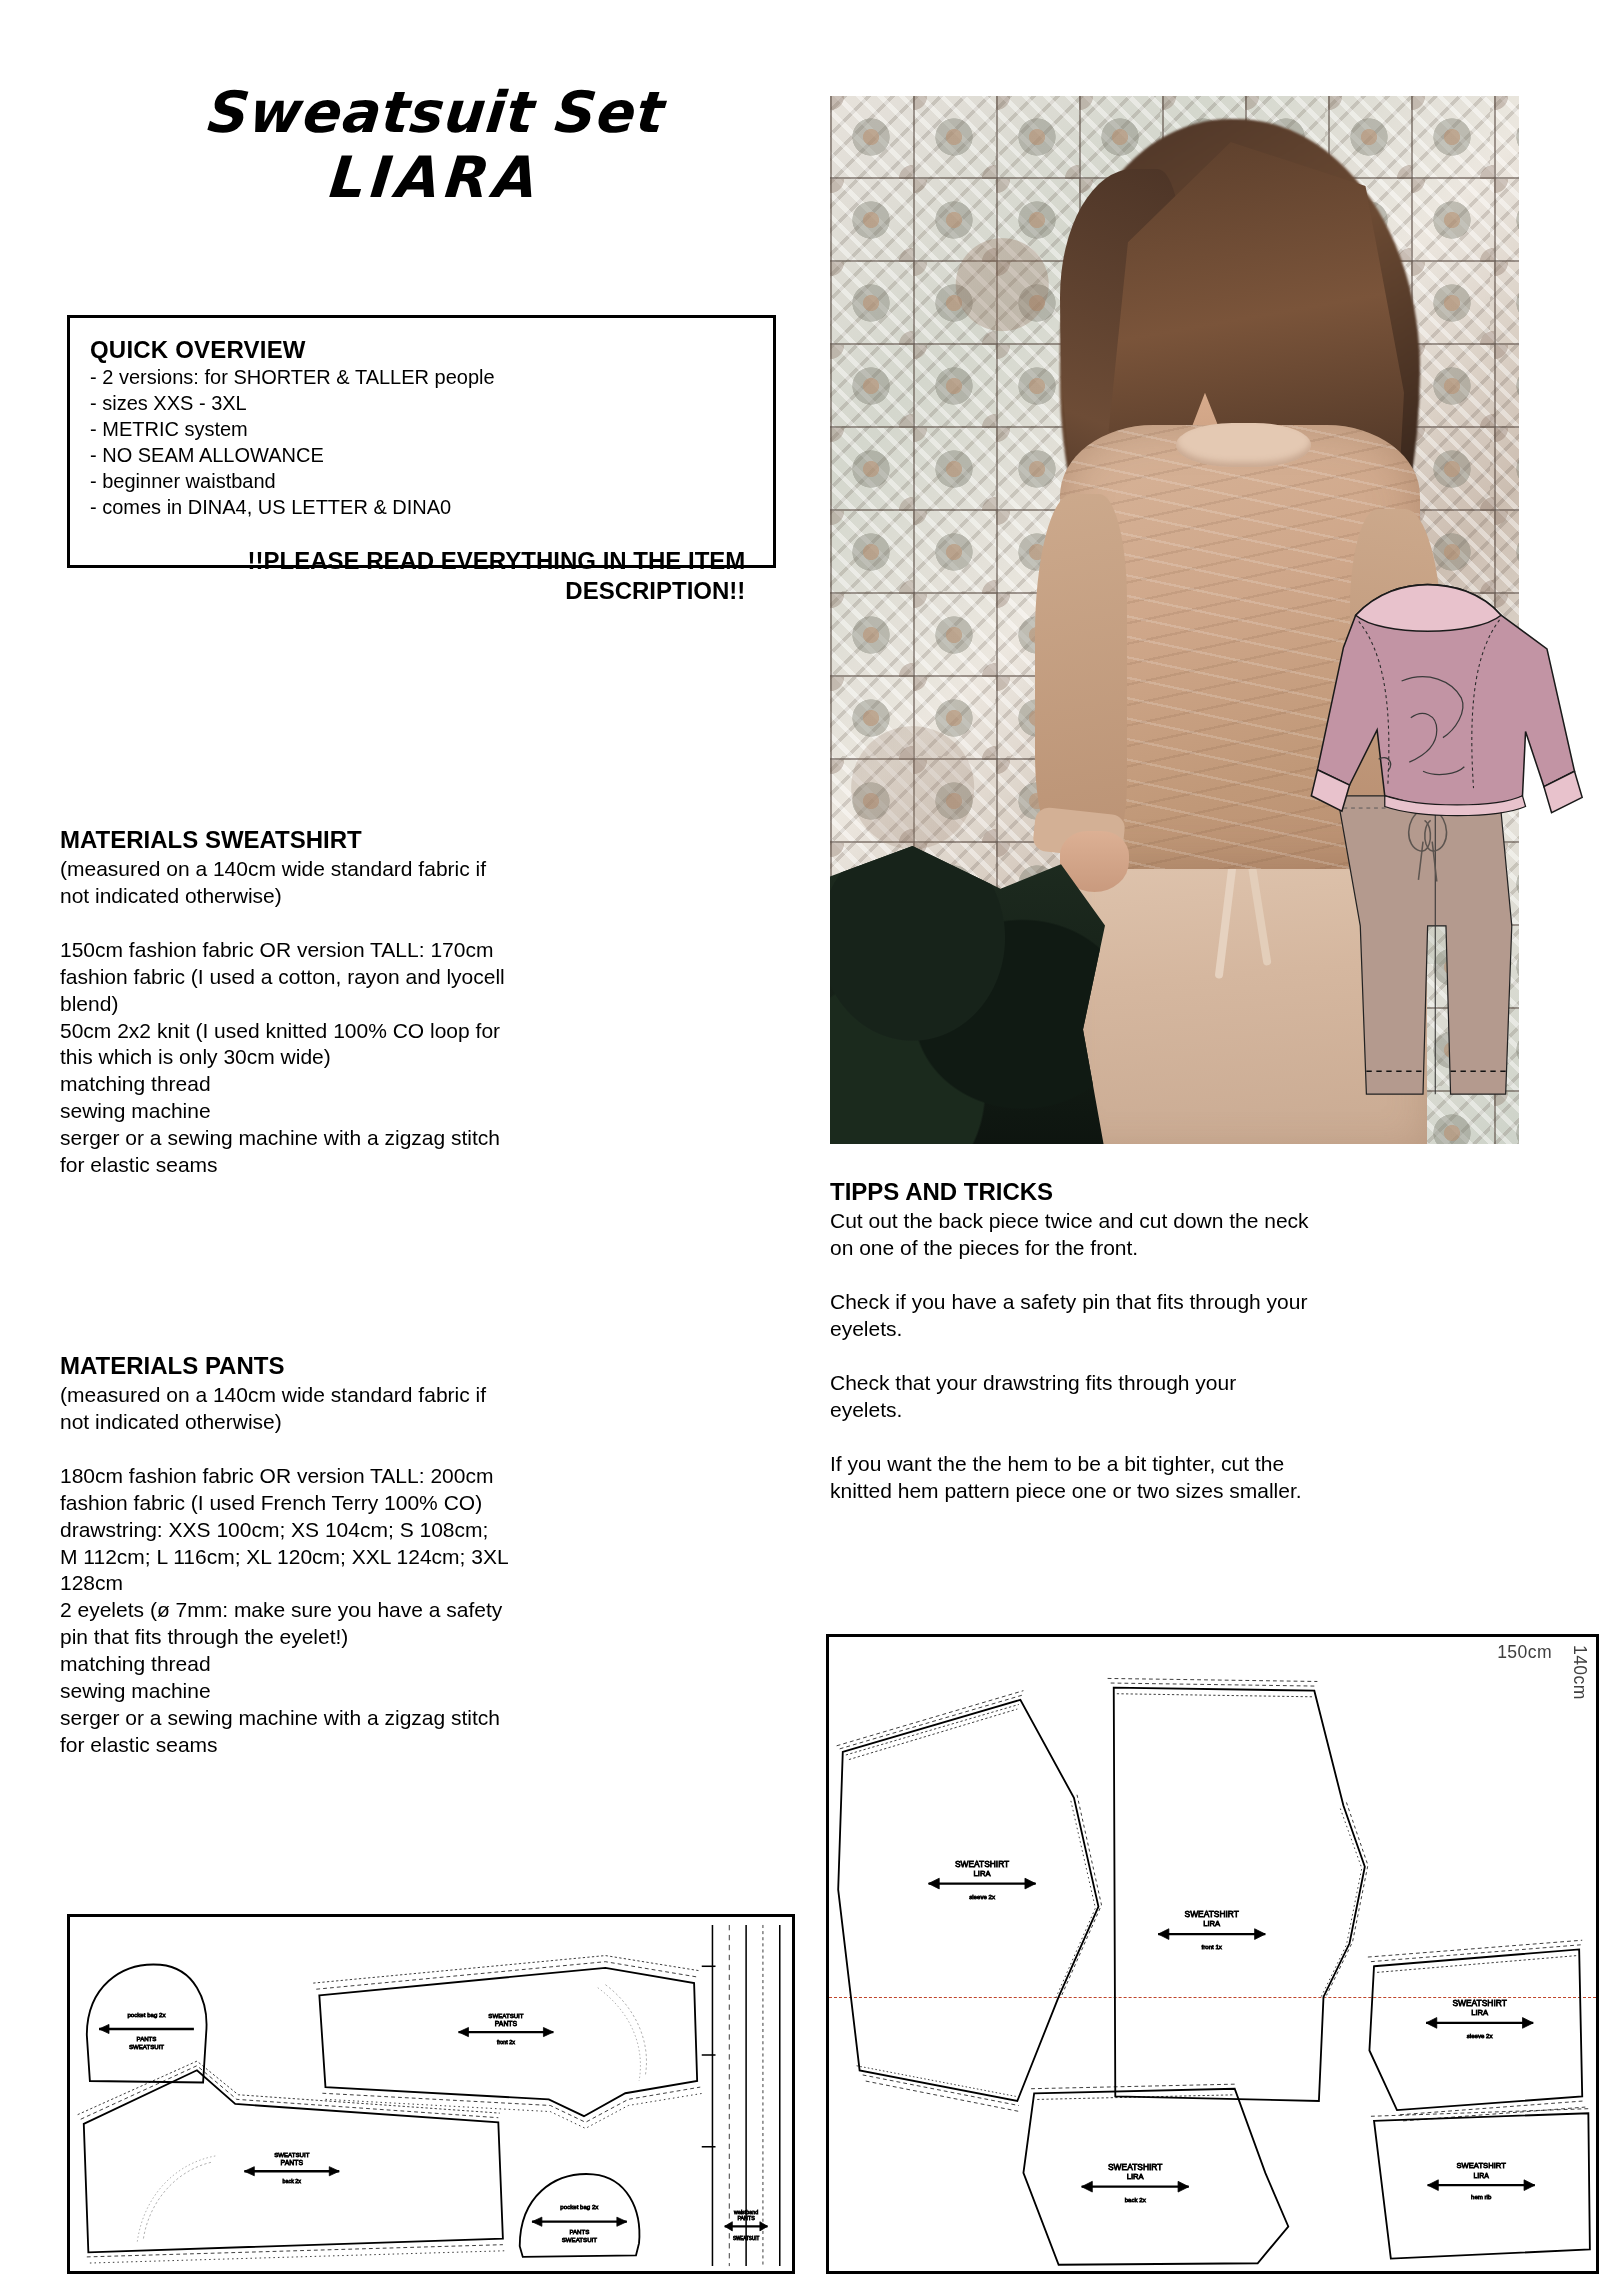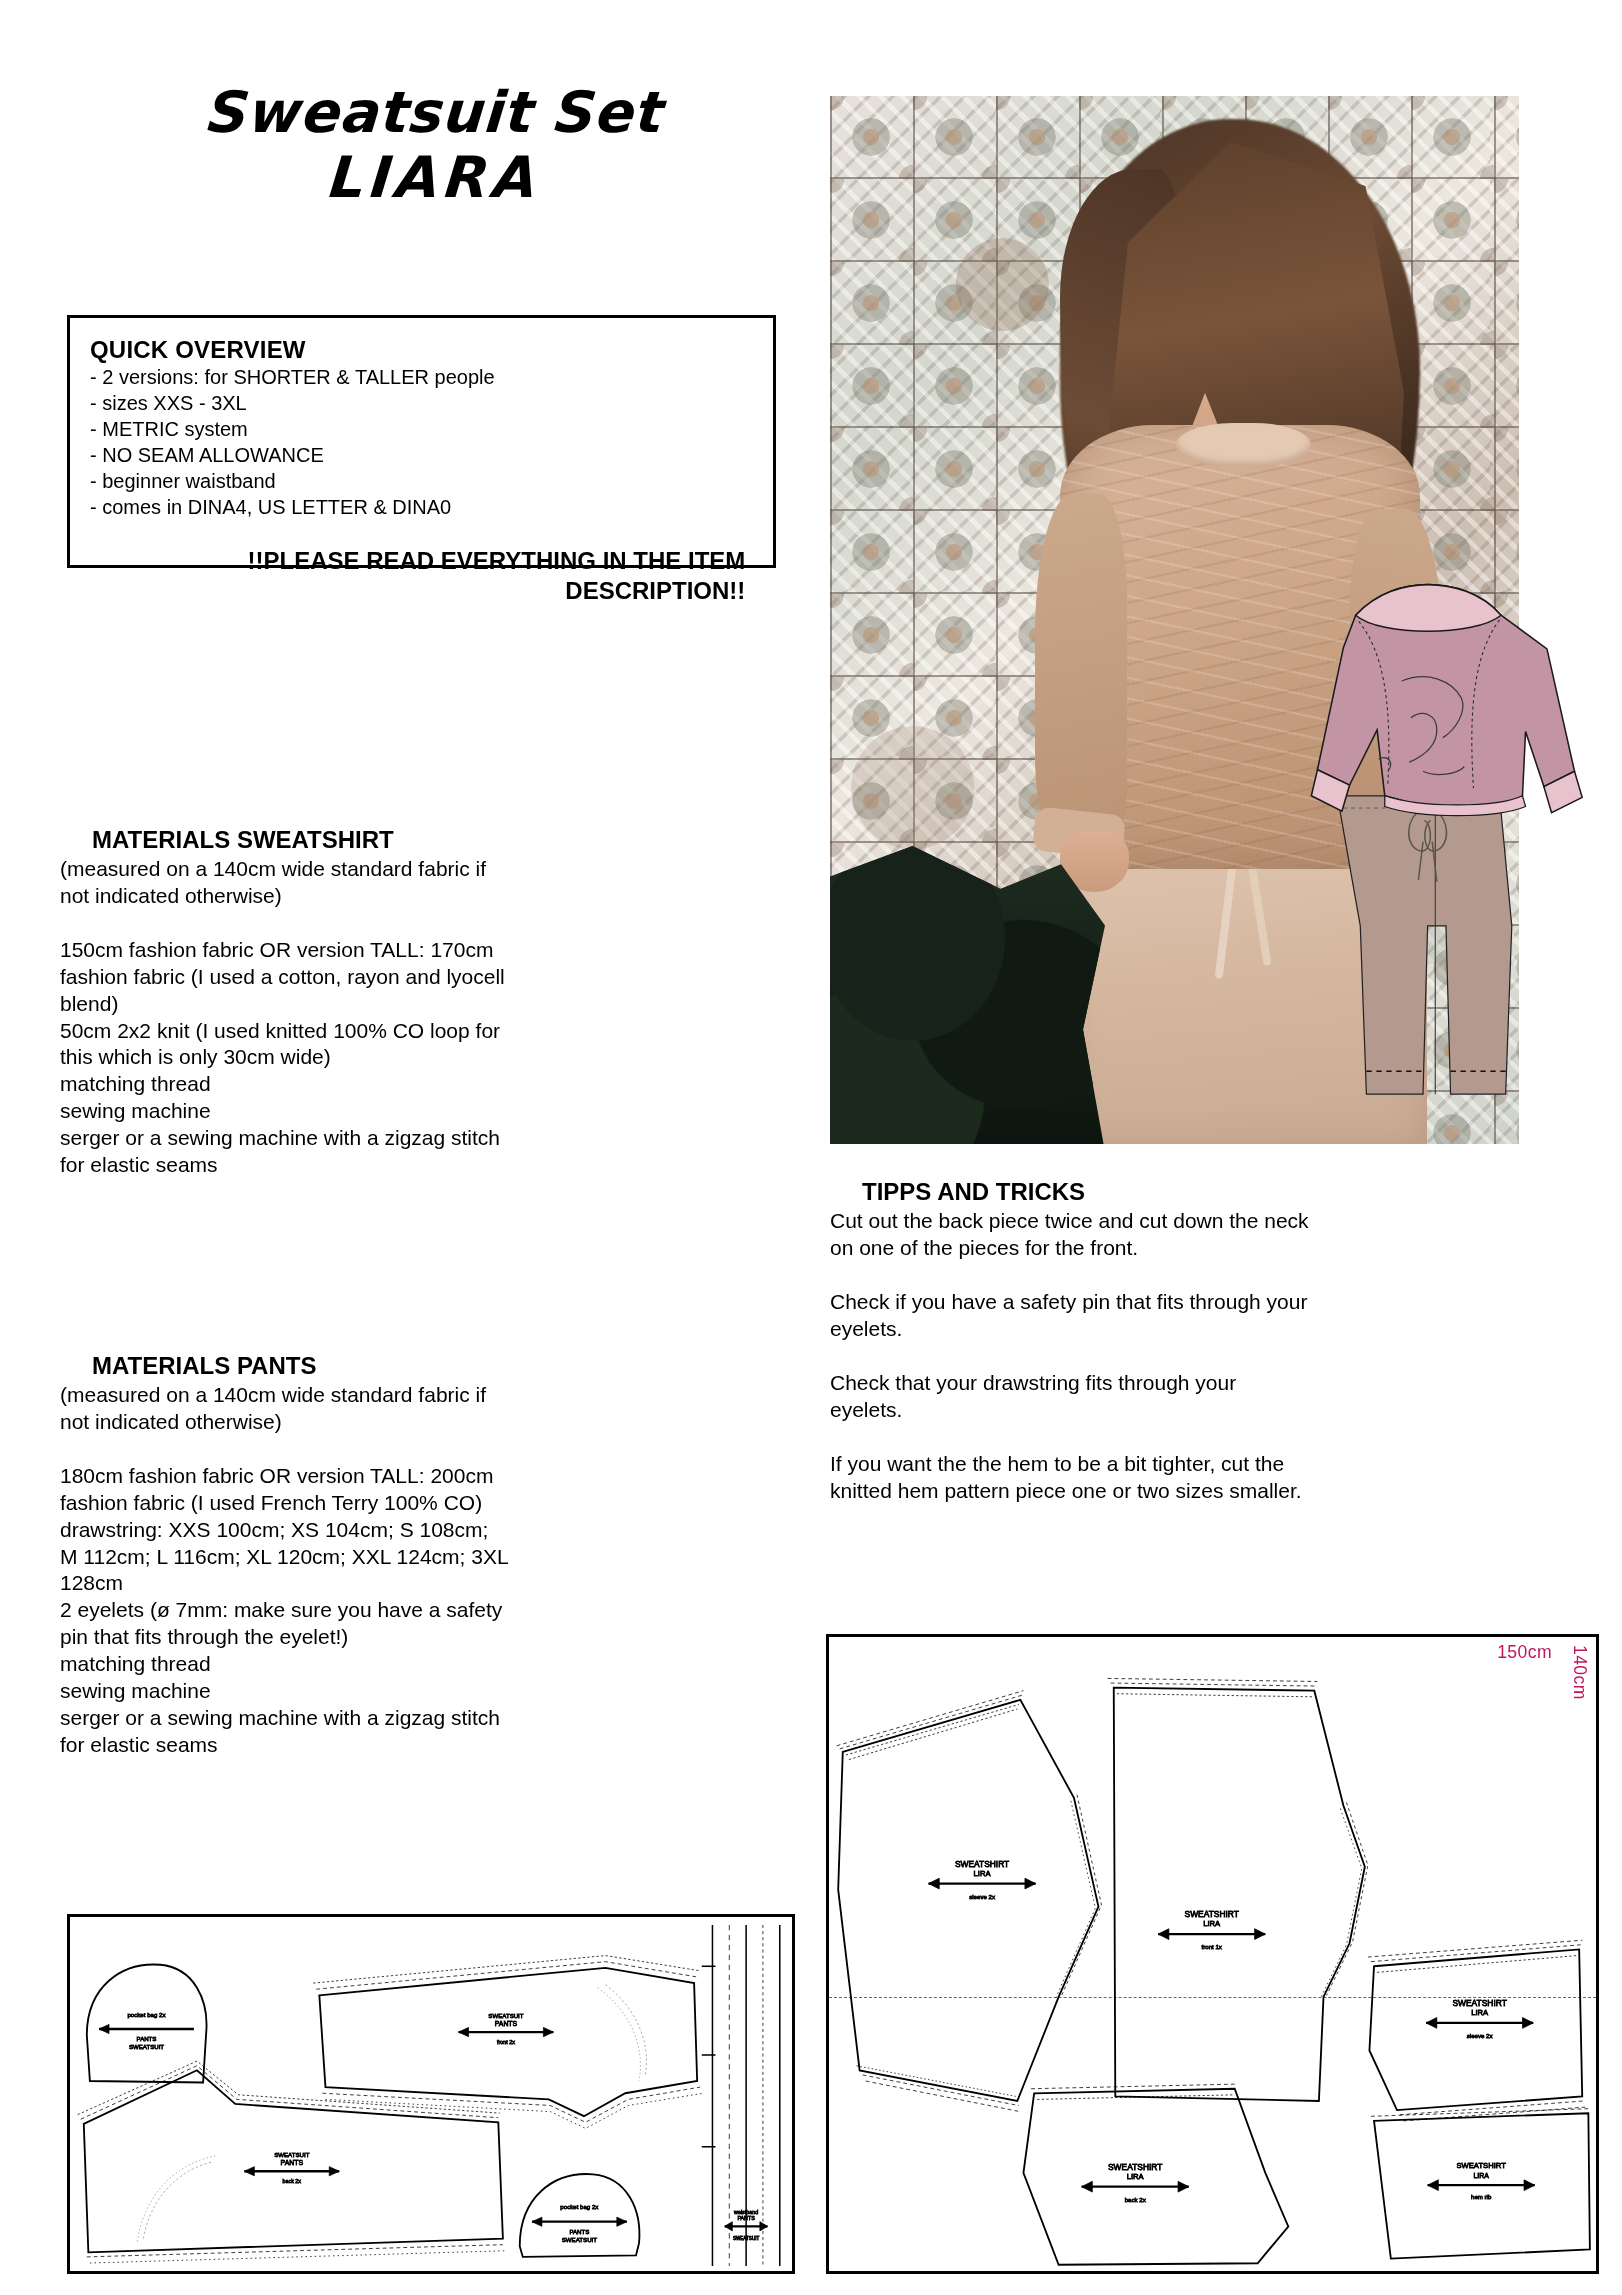--- a/index.html
+++ b/index.html
@@ -62,21 +62,20 @@
     padding: 0 7.7px;
   }
 
   
   .col-left { position: absolute; left: 60px; width: 727px; }
   .sec-head {
     font-weight: bold;
     font-size: 24px;
     font-stretch: condensed;
     line-height: 1.28;
-    margin-left: 32px;
   }
   .sec-body {
     font-size: 21px;
     font-stretch: condensed;
     line-height: 1.28;
   }
   .gap { height: 27.5px; }
 
   
   .photo {
@@ -235,21 +234,21 @@
   .layout-box {
     position: absolute;
     border: 3.1px solid #000;
     background: #fff;
     overflow: hidden;
   }
   .layout-left  { left: 67px;  top: 1914px; width: 728px;  height: 360px; }
   .layout-right { left: 826px; top: 1634px; width: 773px; height: 640px; }
   .dim-label {
     position: absolute;
-    color: #be185d;
+    color: #404040;
     font-size: 17.6px;
     font-stretch: condensed;
     letter-spacing: 0.4px;
   }
   .dim-150 { right: 44px; top: 4.6px; }
   .dim-140 { right: 6.1px; top: 7.7px; writing-mode: vertical-rl; }
   .fold-line {
     position: absolute; left: 0; right: 0;
     border-top: 1.5px dashed #c0452a;
   }

